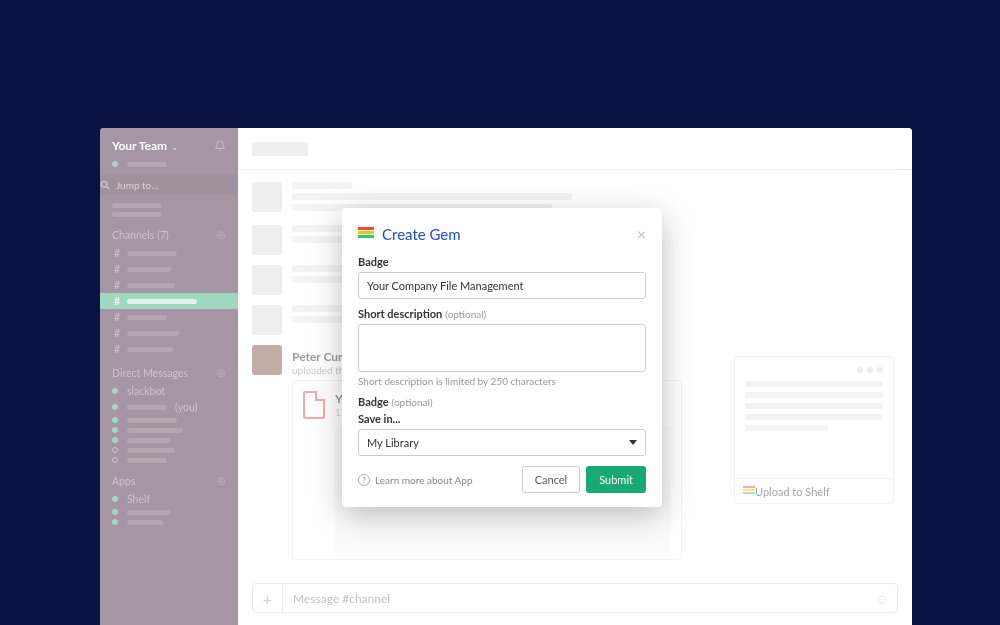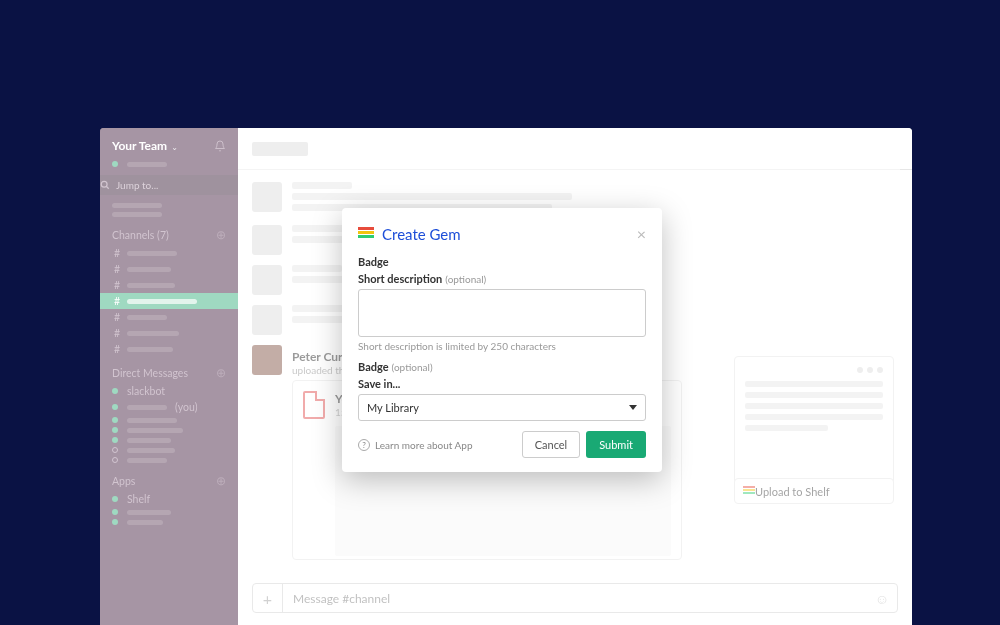--- a/index.html
+++ b/index.html
@@ -274,20 +274,21 @@
   <div class="mhead">
     <span class="shelf-icon" style="width:16px;height:13px">
         <span style="background:#e74c3c;height:3px"></span>
         <span style="background:#f1c40f;height:3px"></span>
         <span style="background:#2ecc71;height:3px"></span>
       </span>
     <div class="mtitle">Create Gem</div>
     <div class="mclose">×</div>
   </div>
   <div class="label">Badge</div>
+  <input class="input" value="Your Company File Management" style="">
   <div class="label"><span>Short description</span><span class="opt">(optional)</span></div>
   <div class="textarea"></div>
   <div class="hint">Short description is limited by 250 characters</div>
   <div class="label"><span>Badge</span><span class="opt">(optional)</span></div>
   <div class="label">Save in...</div>
   <div class="select">
       <span>My Library</span>
       <span class="caret"></span>
     </div>
   <div class="mfoot">

